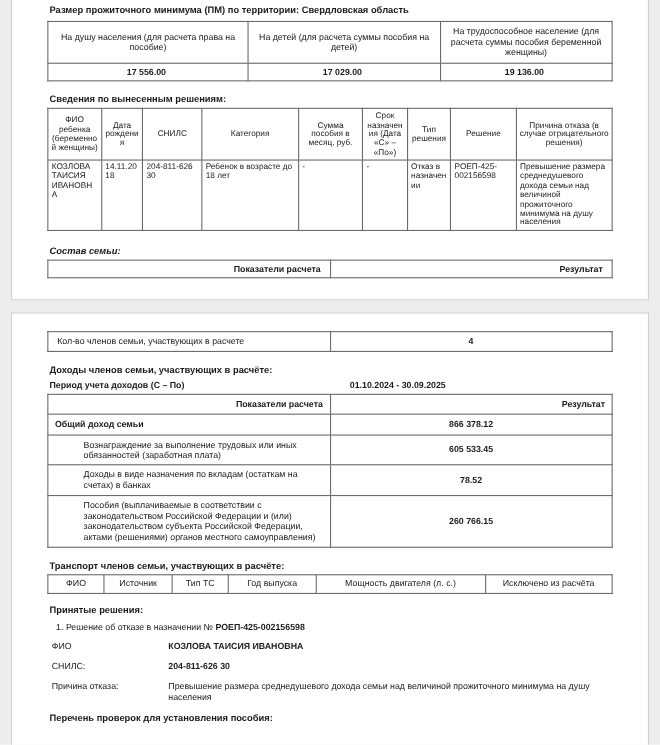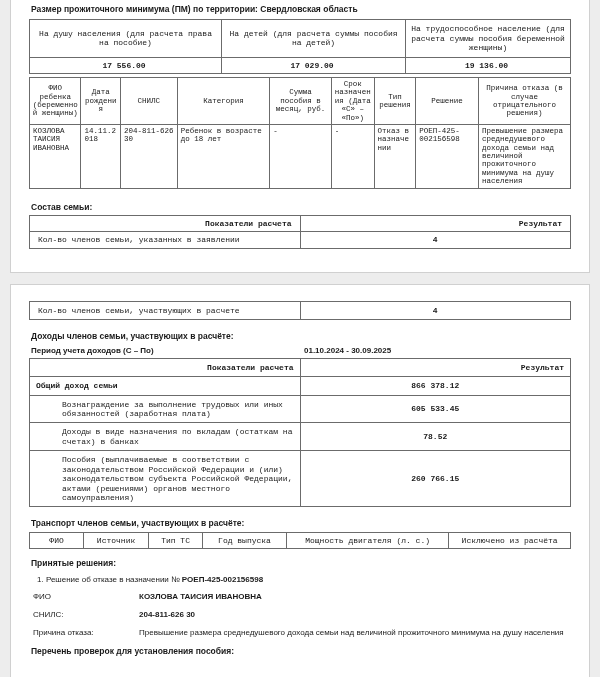--- a/index.html
+++ b/index.html
@@ -7,31 +7,31 @@
     width:600px;height:677px;overflow:hidden;
     background:#ededed;
     font-family:"Liberation Sans",sans-serif;
     color:#1a1a1a;
   }
   .page{
     background:#fff;
     border:1px solid #d0d0d0;
     margin:0 10px;
     box-sizing:border-box;
-    padding:0 18px;
+    padding:0 32px;
     overflow:hidden;
   }
   .page1{height:273px;border-top:none;padding-top:4px;}
   .page2{margin-top:11px;height:420px;padding-top:16px;}
   .sec{
     font-size:8.5px;font-weight:bold;margin:0 0 0 2px;line-height:1.2;
   }
   table{
     border-collapse:collapse;width:100%;table-layout:fixed;
-    font-size:8px;line-height:1.18;font-family:Liberation Mono, monospace;
+    font-size:8px;line-height:1.18;
   }
   td,th{
     border:1px solid #6b6b6b;
     padding:2px 5px;
     vertical-align:middle;
     word-wrap:break-word;
     font-weight:normal;
     text-align:left;
   }
   .thc{text-align:right;font-weight:bold;padding:3px 4px;}
@@ -40,21 +40,21 @@
   .cen{text-align:center;}
   .bold{font-weight:bold;}
   .t-pm{margin-top:5px;}
   .t-pm .hc{padding:4px 4px;}
   .t-pm .num{padding-top:3px;padding-bottom:3px;}
   .mt1{margin-top:11px;}
   .t-dec{margin-top:3px;font-size:7.5px;line-height:1.12;}
   .t-dec .hc{padding:2px 2px;}
   .t-dec td{vertical-align:top;padding:2px 3px;}
   .t-dec tr.h td{vertical-align:middle;}
-  .mt2{margin-top:13px;}
+  .mt2{margin-top:13px;font-style:italic;}
   .t-fam{margin-top:3px;}
   .t-fam td{padding:3px 8px;}
   .t-cont td{padding:4px 8px;}
   .period{display:flex;margin:4px 0 0 2px;font-size:8px;font-weight:bold;}
   .period .plabel{width:273px;}
   .t-inc{margin-top:3px;}
   .t-inc td{padding:4px 6px;}
   .t-inc .lbl-ind{padding-left:32px;}
   .t-tr{margin-top:3px;}
   .t-tr td{padding:3px 3px;}
@@ -84,20 +84,21 @@
       <td class="hc">На трудоспособное население (для расчета суммы пособия беременной женщины)</td>
     </tr>
     <tr>
       <td class="num">17 556.00</td>
       <td class="num">17 029.00</td>
       <td class="num">19 136.00</td>
     </tr>
   </tbody>
     </table>
 
+  <div class="sec mt1">Сведения по вынесенным решениям:</div>
 
   <table class="t-dec">
     <colgroup>
       <col style="width:9.5%">
         <col style="width:7.3%">
         <col style="width:10.5%">
       <col style="width:17.1%">
         <col style="width:11.4%">
         <col style="width:7.9%">
       <col style="width:7.7%">
@@ -135,24 +136,20 @@
   <table class="t-fam">
     <colgroup>
         <col style="width:50%">
         <col style="width:50%">
       </colgroup>
     <tbody>
         <tr>
       <td class="thc">Показатели расчета</td>
       <td class="thc">Результат</td>
     </tr>
-    <tr>
-      <td>Кол-во членов семьи, указанных в заявлении</td>
-      <td class="cen bold">4</td>
-    </tr>
   </tbody>
     </table>
 
 </div>
 
 <div class="page page2">
 
   <table class="t-cont">
     <colgroup>
         <col style="width:50%">

